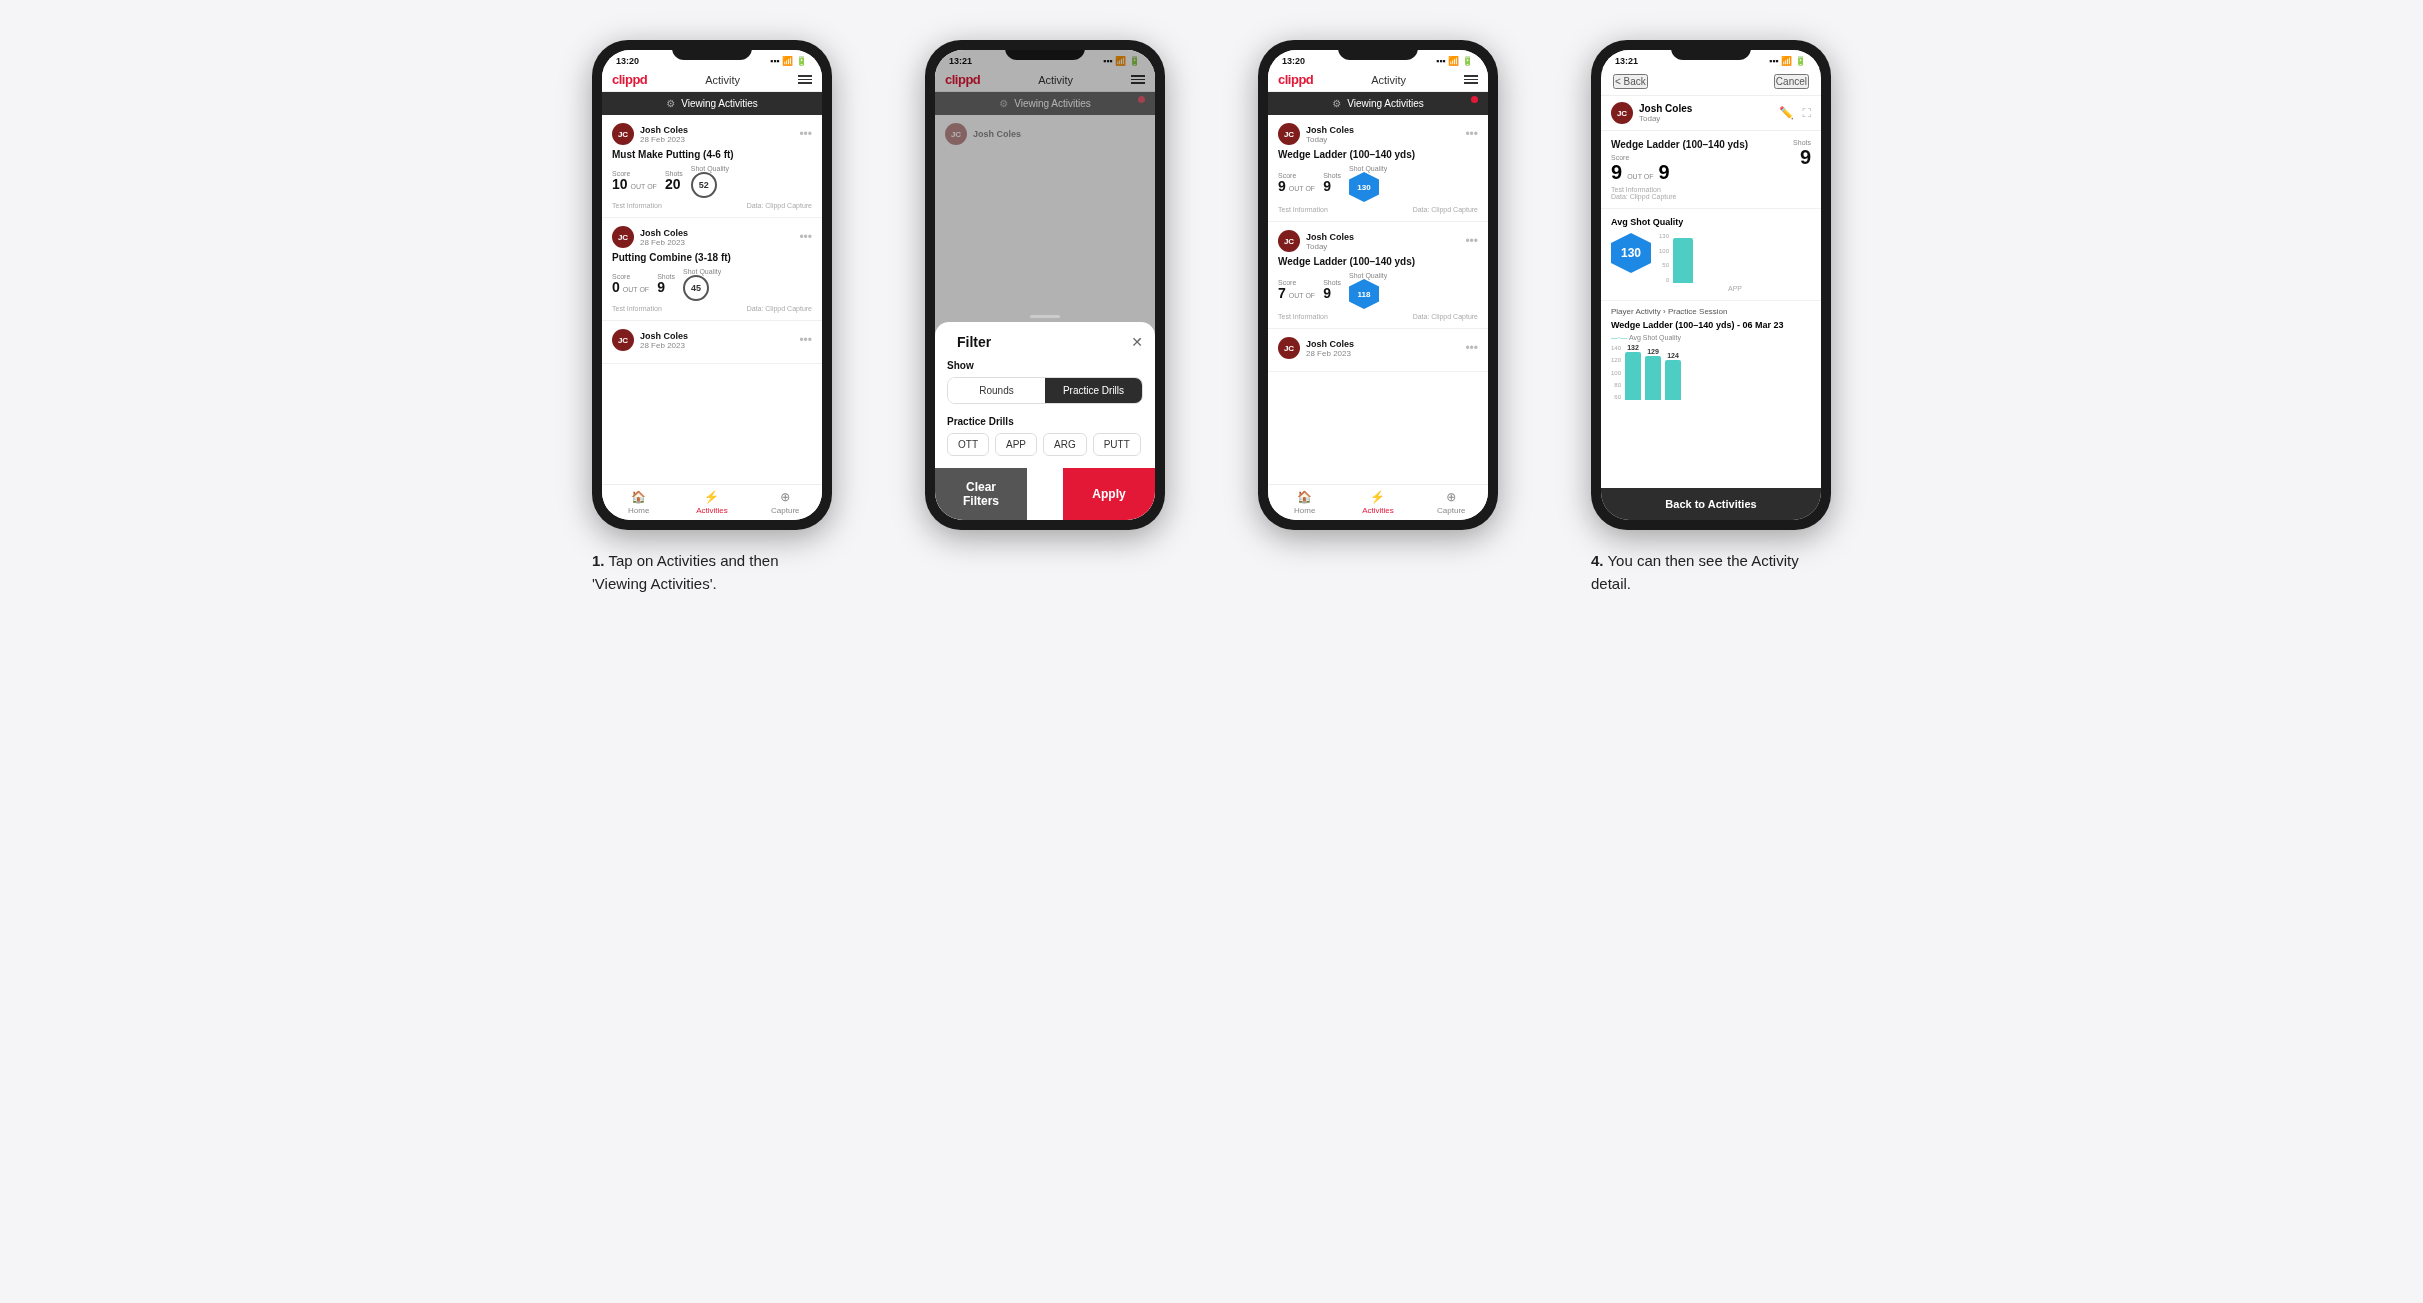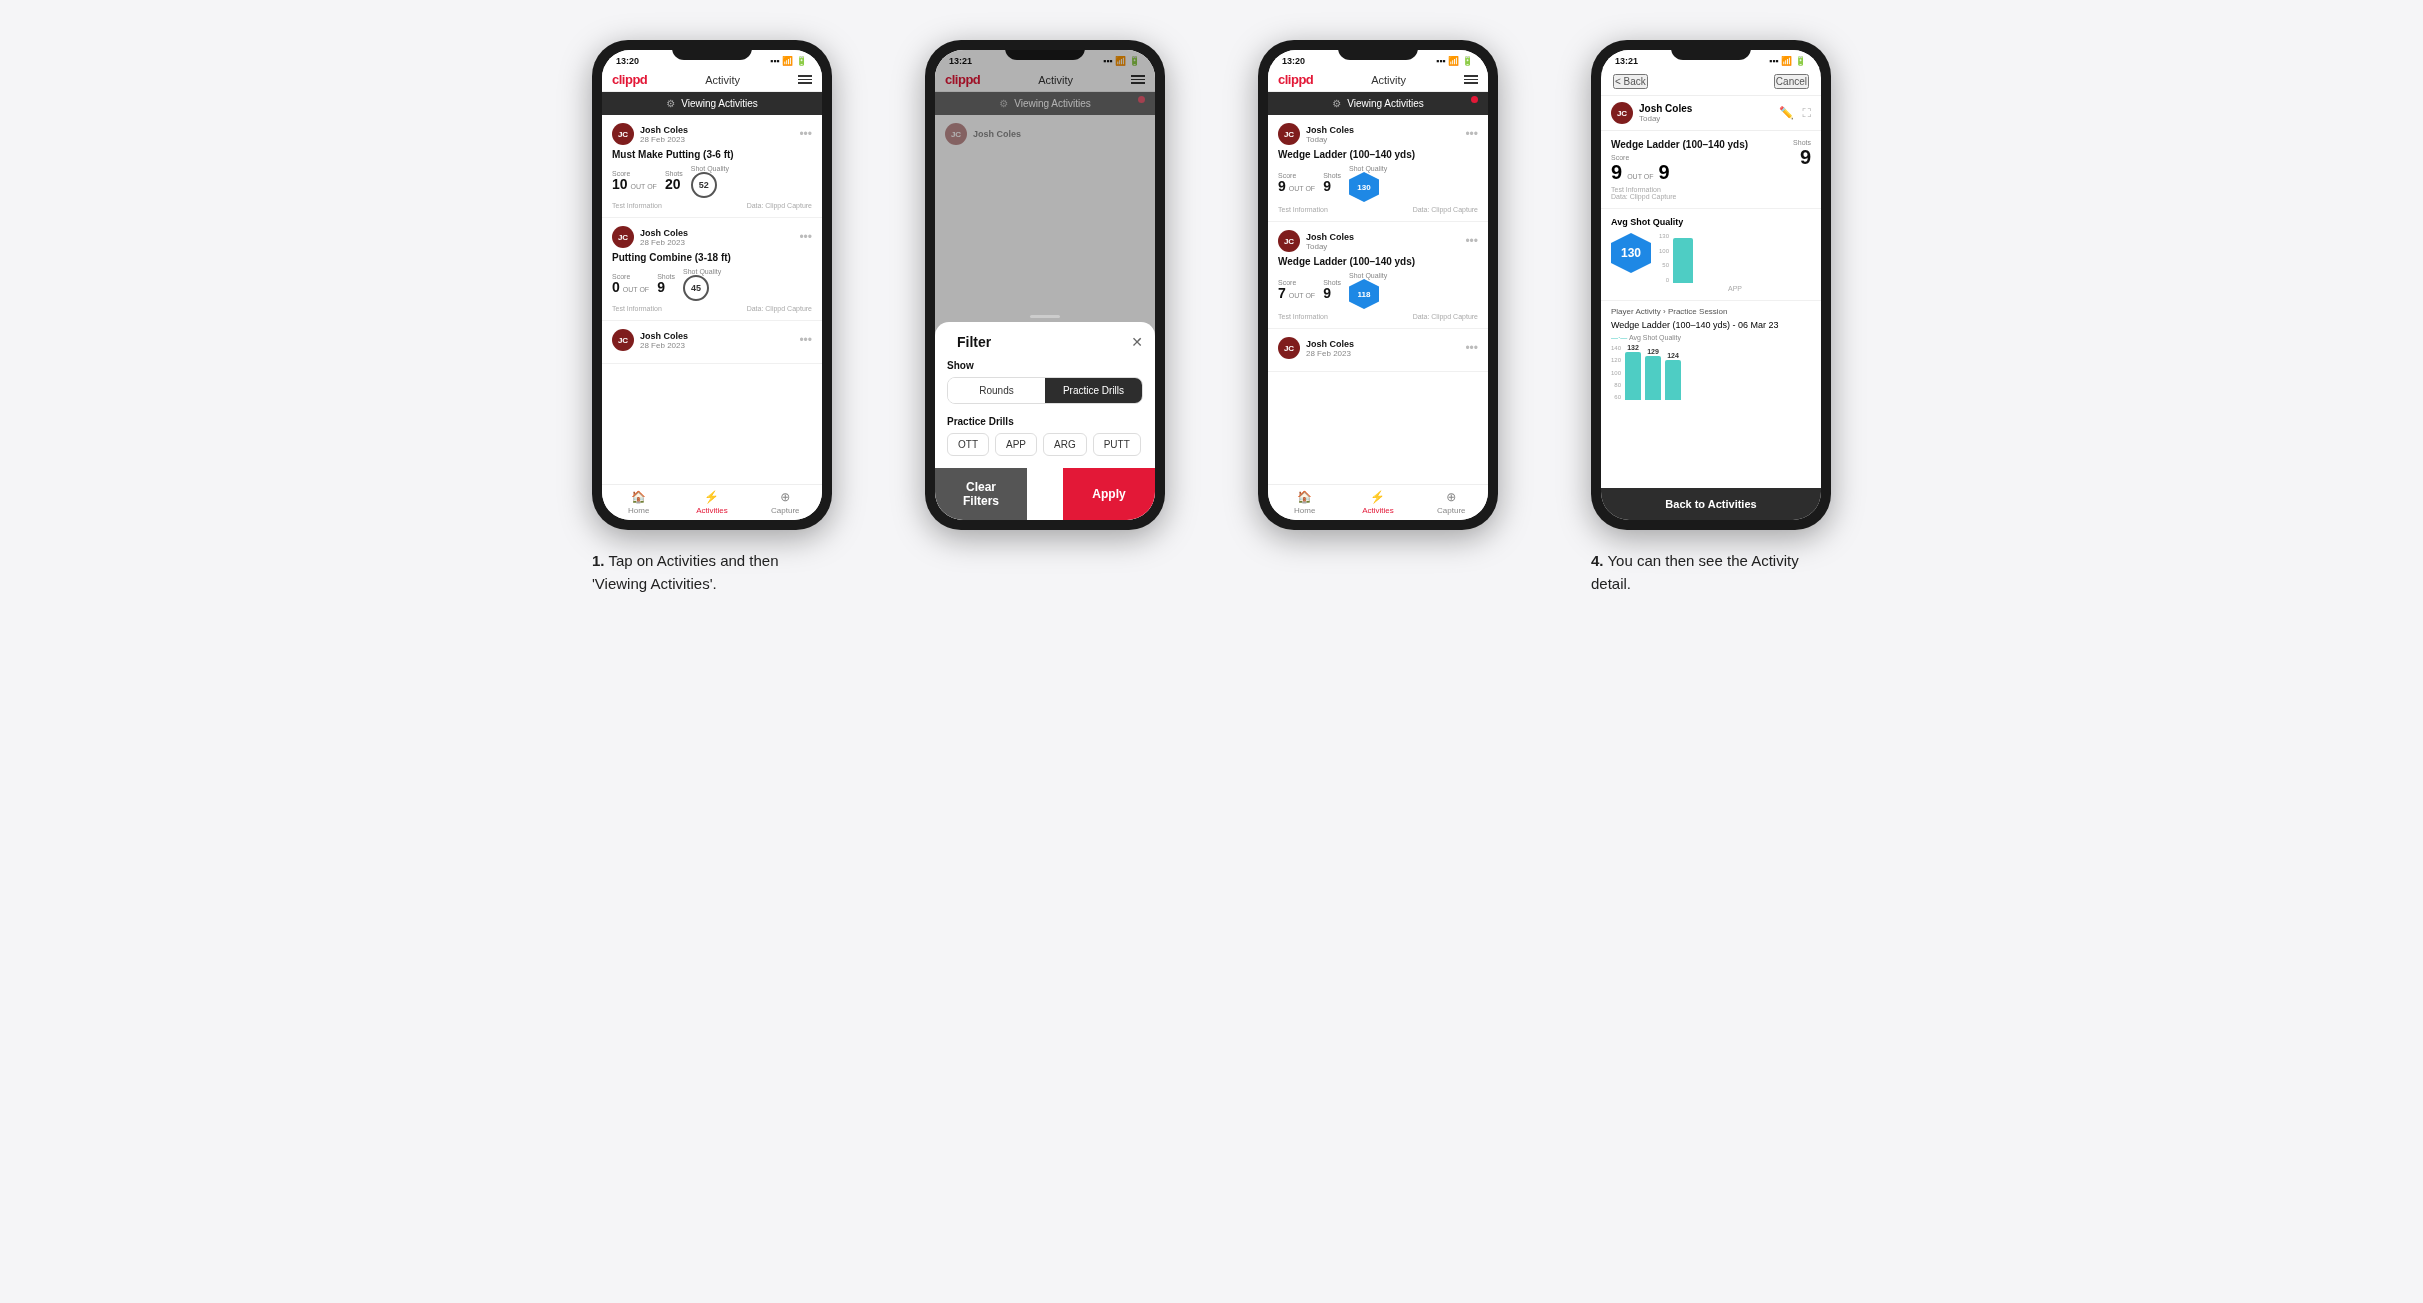--- a/index.html
+++ b/index.html
@@ -314,21 +314,21 @@
       align-items: center;
       justify-content: center;
       color: #fff;
       font-size: 12px;
       font-weight: 800;
       flex-shrink: 0;
     }
     .player-activity-section { padding: 6px 10px; border-top: 1px solid #f0f0f0; }
     .practice-label { font-size: 8px; color: #888; margin-bottom: 4px; }
     .practice-label span { color: #555; }
-    .wedge-title { font-size: 9px; font-weight: 400; margin-bottom: 4px; }
+    .wedge-title { font-size: 9px; font-weight: 700; margin-bottom: 4px; }
     .bar-item { display: flex; flex-direction: column; align-items: center; gap: 1px; }
     .bar { background: #4ecdc4; border-radius: 2px 2px 0 0; width: 16px; }
     .bar-value { font-size: 7px; color: #333; font-weight: 600; }
     .back-to-activities {
       background: #2d2d2d;
       color: #fff;
       text-align: center;
       padding: 10px;
       font-size: 11px;
       font-weight: 600;
@@ -389,21 +389,21 @@
             <div class="card-header">
               <div class="card-user">
                 <div class="avatar">JC</div>
                 <div class="user-info">
                   <div class="name">Josh Coles</div>
                   <div class="date">28 Feb 2023</div>
                 </div>
               </div>
               <span class="three-dots">•••</span>
             </div>
-            <div class="activity-title">Must Make Putting (3-6 ft)</div>
+            <div class="activity-title">Must Make Putting (4-6 ft)</div>
             <div class="stats-row">
               <div class="stat-group">
                 <span class="stat-label">Score</span>
                 <div class="out-of-group">
                   <span class="stat-value">10</span>
                   <span class="stat-out-of">OUT OF</span>
                 </div>
               </div>
               <div class="stat-group">
                 <span class="stat-label">Shots</span>

